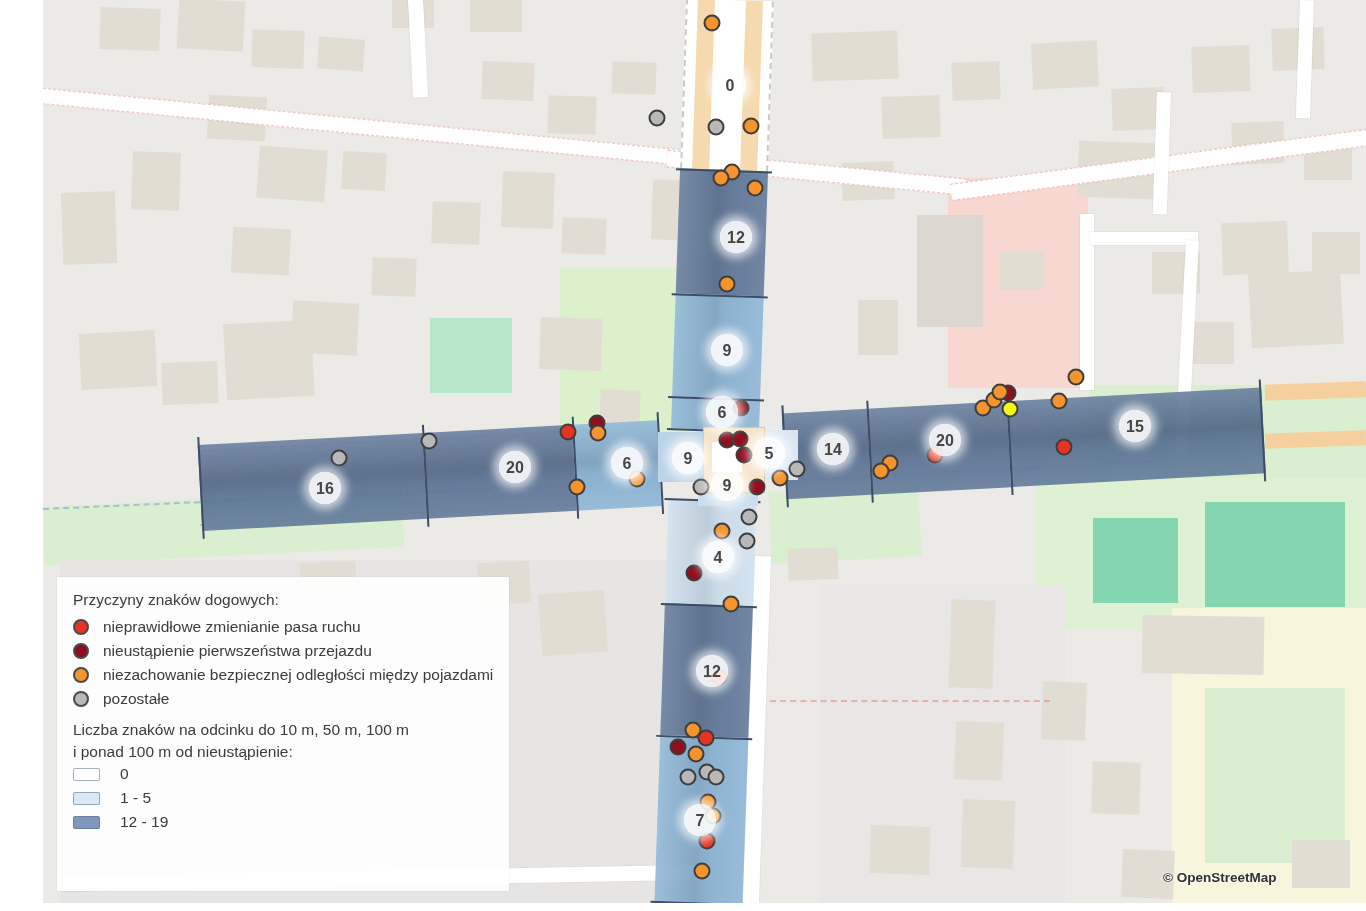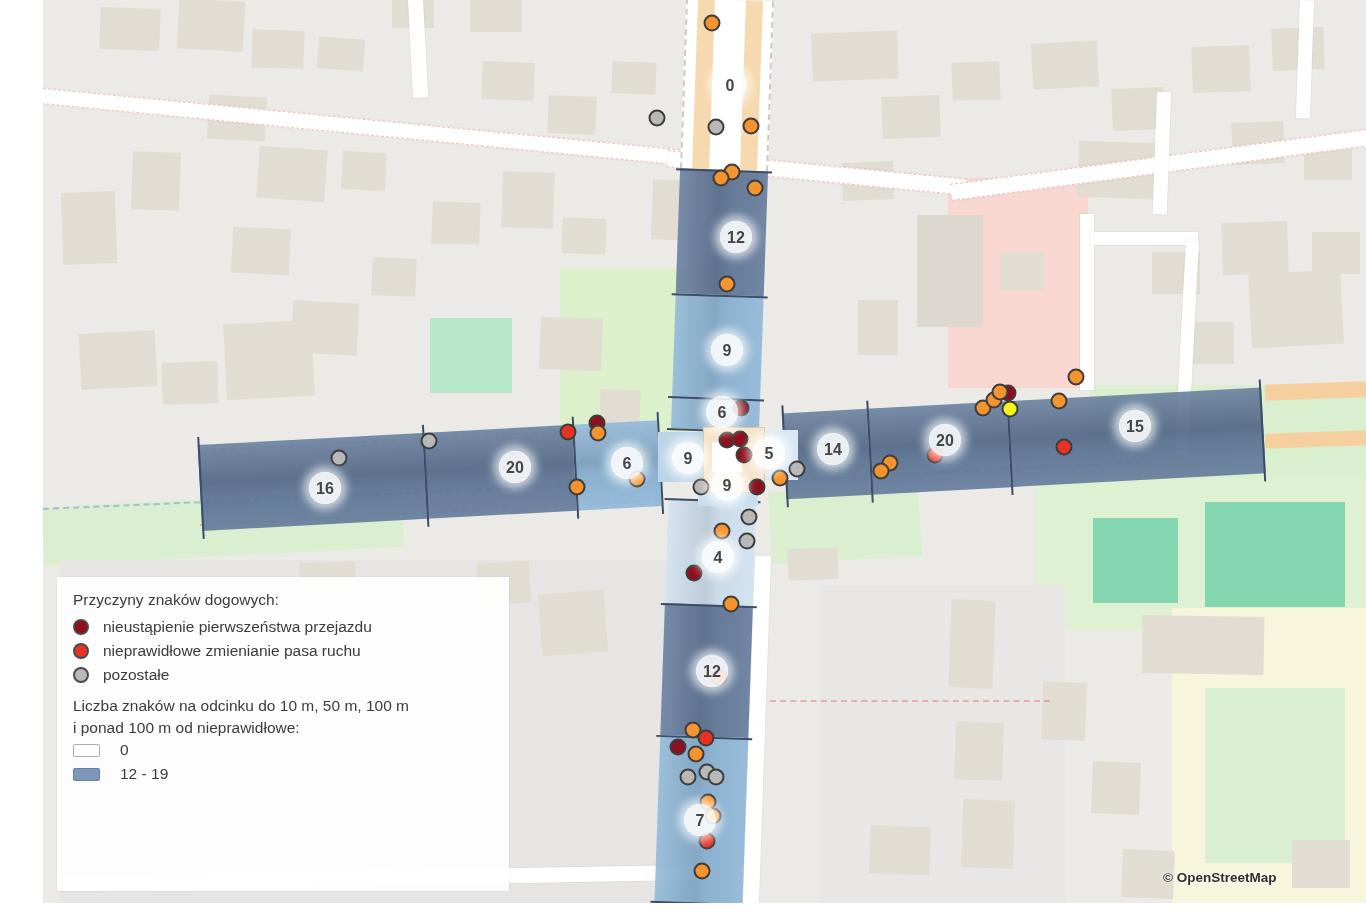--- a/index.html
+++ b/index.html
@@ -300,42 +300,50 @@
       <div class="badge" style="left: 627px; top: 463px;">6</div>
       <div class="badge" style="left: 718px; top: 557px;">4</div>
       <div class="badge" style="left: 712px; top: 671px;">12</div>
       <div class="badge" style="left: 700px; top: 820px;">7</div>
     </div>
 
   <div id="legend">
     <div class="title">Przyczyny znaków dogowych:</div>
     <div id="cause-rows">
         <div class="cause-row">
+          <span class="cause-dot" style="background: rgb(230, 51, 35);"></span>
+          <span class="cause-label">nieprawidłowe zmienianie pasa ruchu</span>
+        </div>
+        <div class="cause-row">
           <span class="cause-dot" style="background: rgb(143, 15, 30);"></span>
           <span class="cause-label">nieustąpienie pierwszeństwa przejazdu</span>
         </div>
         <div class="cause-row">
-          <span class="cause-dot" style="background: rgb(230, 51, 35);"></span>
-          <span class="cause-label">nieprawidłowe zmienianie pasa ruchu</span>
+          <span class="cause-dot" style="background: rgb(245, 148, 46);"></span>
+          <span class="cause-label">niezachowanie bezpiecznej odległości między pojazdami</span>
         </div>
         <div class="cause-row">
           <span class="cause-dot" style="background: rgb(184, 184, 184);"></span>
           <span class="cause-label">pozostałe</span>
         </div>
       </div>
     <div class="counts-title">
       <span>Liczba znaków na odcinku do 10 m, 50 m, 100 m</span><br>
-      <span>i ponad 100 m od nieprawidłowe:</span>
+      <span>i ponad 100 m od nieustąpienie:</span>
     </div>
     <div id="class-rows">
         <div class="class-row">
           <span class="class-swatch" style="background: rgb(255, 255, 255);"></span>
           <span class="class-label">0</span>
         </div>
         <div class="class-row">
+          <span class="class-swatch" style="background: rgb(217, 232, 244);"></span>
+          <span class="class-label">1 - 5</span>
+        </div>
+        <div class="class-row">
           <span class="class-swatch" style="background: rgb(126, 151, 186);"></span>
           <span class="class-label">12 - 19</span>
         </div>
       </div>
 
   </div>
 
   <div id="attribution">© OpenStreetMap</div>
 
   <div class="margin-white" style="left:0;top:0;width:43px;height:911px;"></div>

